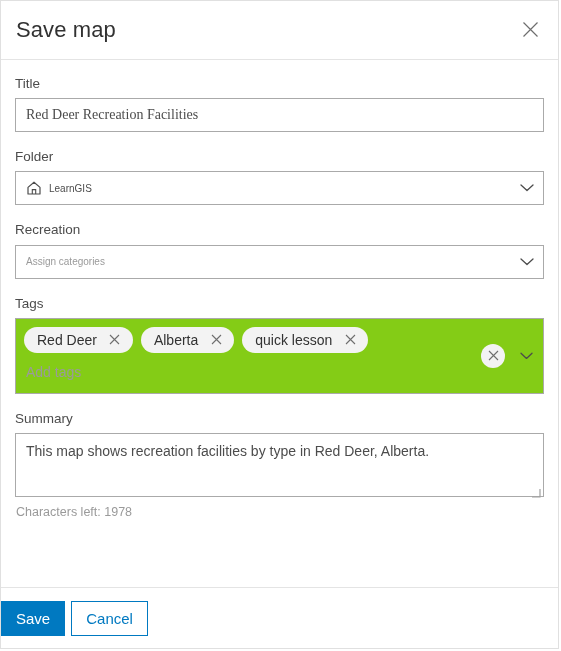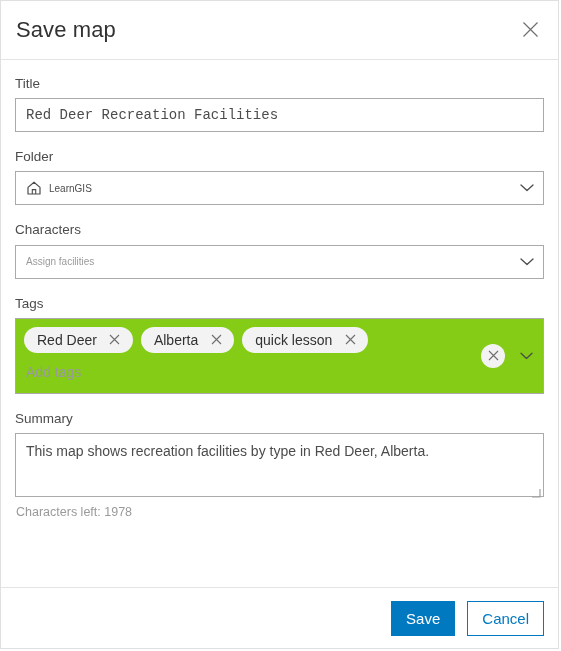--- a/index.html
+++ b/index.html
@@ -69,21 +69,21 @@
     margin-bottom: 6px;
     line-height: 1.2;
   }
 
   .text-input {
     width: 100%;
     height: 34px;
     box-sizing: border-box;
     border: 1px solid #aaaaaa;
     background: #ffffff;
-    font-family: Liberation Mono, monospace;
+    font-family: Liberation Serif, serif;
     font-size: 14px;
     color: #4c4c4c;
     padding: 0 10px;
     outline: none;
     border-radius: 0;
   }
   .text-input::placeholder { color: #9a9a9a; }
 
   .select-box {
     position: relative;
@@ -228,23 +228,22 @@
     padding-left: 1px;
   }
 
   
   .dialog-footer {
     height: 60px;
     min-height: 60px;
     border-top: 1px solid #e4e4e4;
     display: flex;
     align-items: center;
-    justify-content: flex-end;
     padding-right: 14px;
-    gap: 12px;
+    gap: 6px;
   }
   .btn {
     height: 35px;
     min-width: 56px;
     padding: 0 14px;
     font-family: "Liberation Sans", sans-serif;
     font-size: 15px;
     line-height: 33px;
     text-align: center;
     cursor: pointer;
@@ -297,23 +296,23 @@
         <span class="select-value">LearnGIS</span>
         <span class="chevron">
           <svg width="14" height="9" viewBox="0 0 14 9">
             <path d="M1 1.5 L7 7 L13 1.5" fill="none" stroke="#4c4c4c" stroke-width="1.3" stroke-linecap="round" stroke-linejoin="round"></path>
           </svg>
         </span>
       </div>
     </div>
 
     <div class="field">
-      <div class="field-label">Characters</div>
+      <div class="field-label">Recreation</div>
       <div class="select-box">
-        <span class="select-value placeholder">Assign facilities</span>
+        <span class="select-value placeholder">Assign categories</span>
         <span class="chevron">
           <svg width="14" height="9" viewBox="0 0 14 9">
             <path d="M1 1.5 L7 7 L13 1.5" fill="none" stroke="#4c4c4c" stroke-width="1.3" stroke-linecap="round" stroke-linejoin="round"></path>
           </svg>
         </span>
       </div>
     </div>
 
     <div class="field">
       <div class="field-label">Tags</div>

